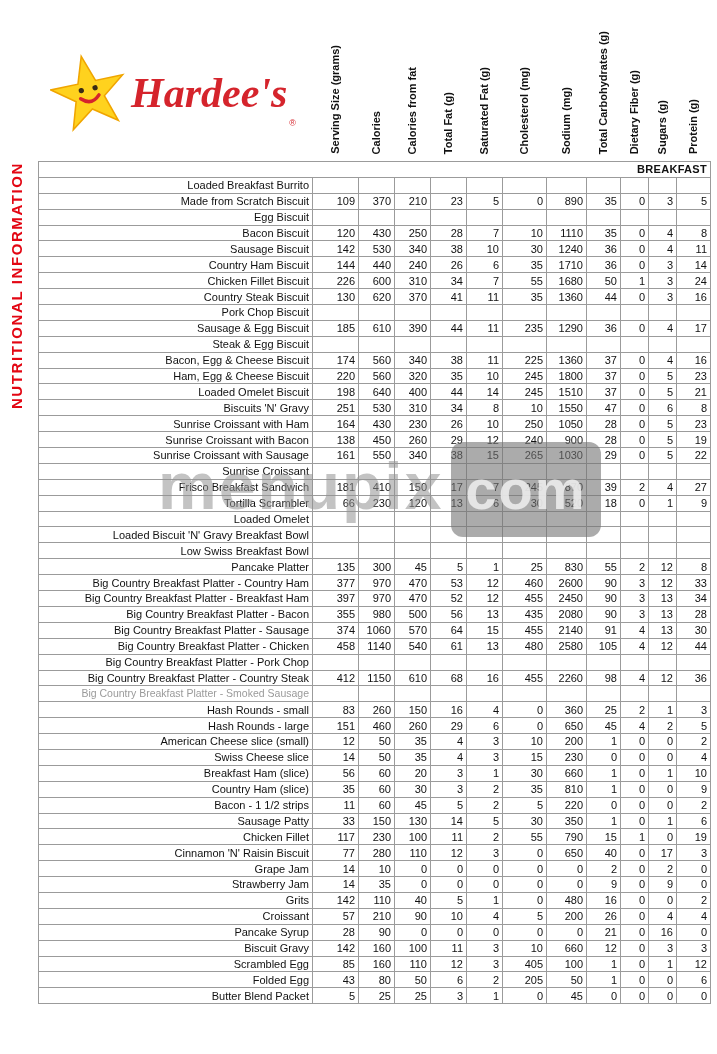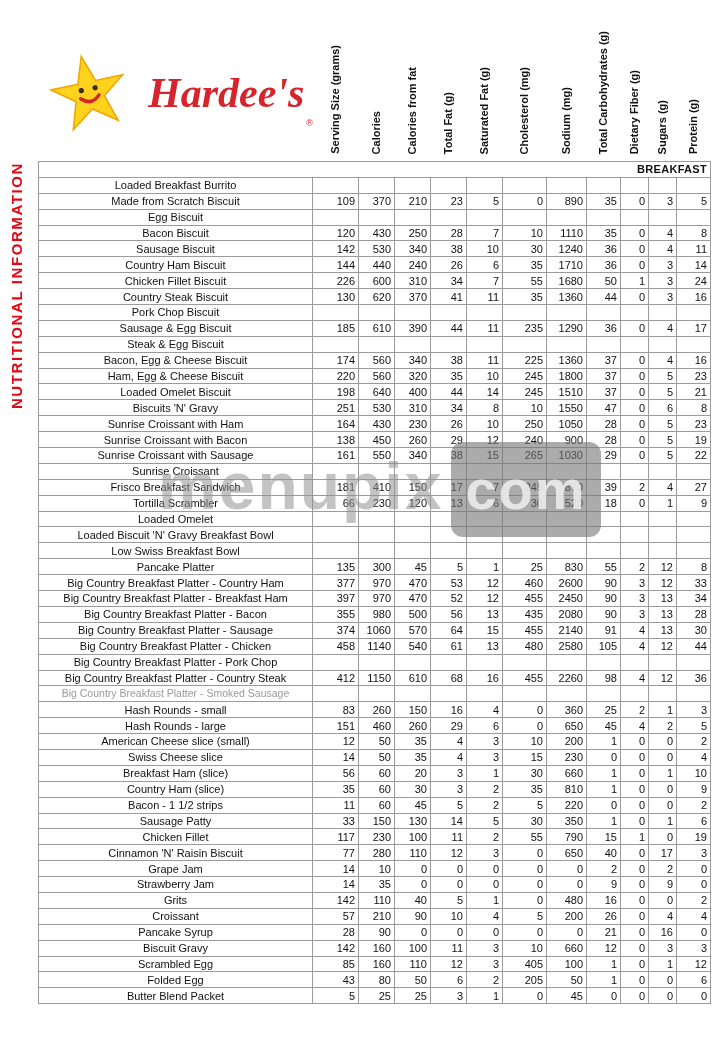--- a/index.html
+++ b/index.html
@@ -14,42 +14,42 @@
     writing-mode:vertical-rl; transform:rotate(180deg);
     color:#e30613; font-weight:bold; font-size:15px; letter-spacing:1.6px;
     white-space:nowrap;
   }
 
   
   .logo { position:absolute; left:50px; top:52px; display:flex; align-items:center; }
   .star-icon { width:78px; height:82px; }
   .brand-text {
     font-family:"Liberation Serif", serif; font-style:italic; font-weight:bold;
-    font-size:42px; color:#d5242c; margin-left:20px; line-height:1;
+    font-size:42px; color:#d5242c; margin-left:3px; line-height:1;
   }
   .reg-mark { font-size:9px; color:#d5242c; align-self:flex-end; margin:0 0 6px 2px; }
 
   
   .table-wrap { position:absolute; left:38px; top:6px; }
   table.nutrition { border-collapse:collapse; table-layout:fixed; width:672px; }
   thead th { height:152px; vertical-align:bottom; text-align:center; padding:0 0 3px 0; border:none; }
   thead th .rot {
     writing-mode:vertical-rl; transform:rotate(180deg);
     display:inline-block; font-size:11px; font-weight:bold; color:#111;
     white-space:nowrap; line-height:1;
   }
   td.section-cell {
     border:none; color:#cc3300; font-weight:bold; font-size:11.5px;
     height:15px; padding:0 2px; text-align:right; letter-spacing:0.3px;
   }
   tbody.rows td {
     border:1px solid #9b9b9b; font-size:11px; color:#111;
     height:14.9px; padding:0 3px; line-height:1.1; overflow:hidden; white-space:nowrap;
   }
-  tbody.rows td.name-cell { text-align:center; }
+  tbody.rows td.name-cell { text-align:right; }
   tbody.rows td.num-cell  { text-align:right; }
   tbody.rows tr.muted td  { color:#9a9a9a; font-size:10.5px;margin-left:38px; }
 
   
   .watermark {
     position:absolute; left:158px; top:448px;
     font-size:66px; font-weight:bold; letter-spacing:2px;
     color:rgba(145,145,145,0.55); white-space:nowrap; pointer-events:none;
   }
   .watermark .tld {

